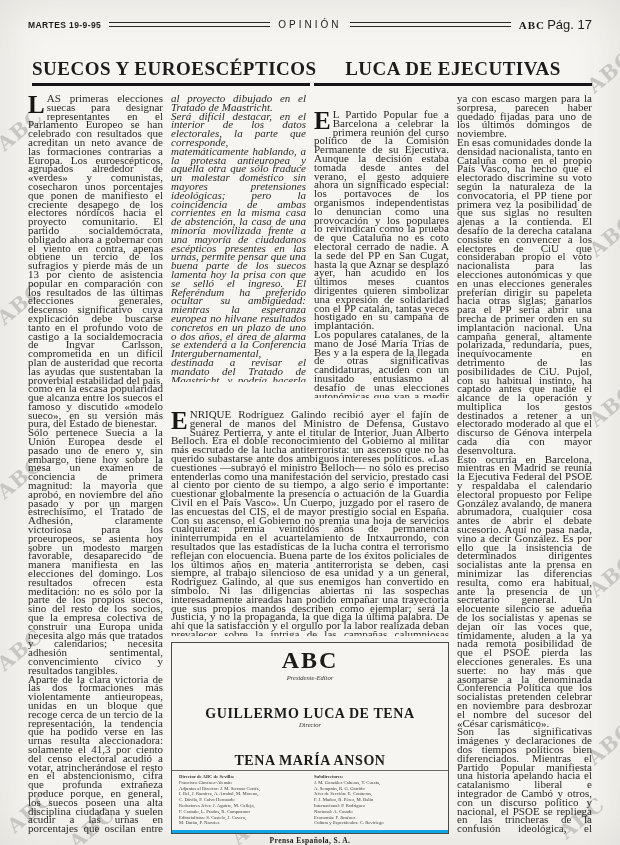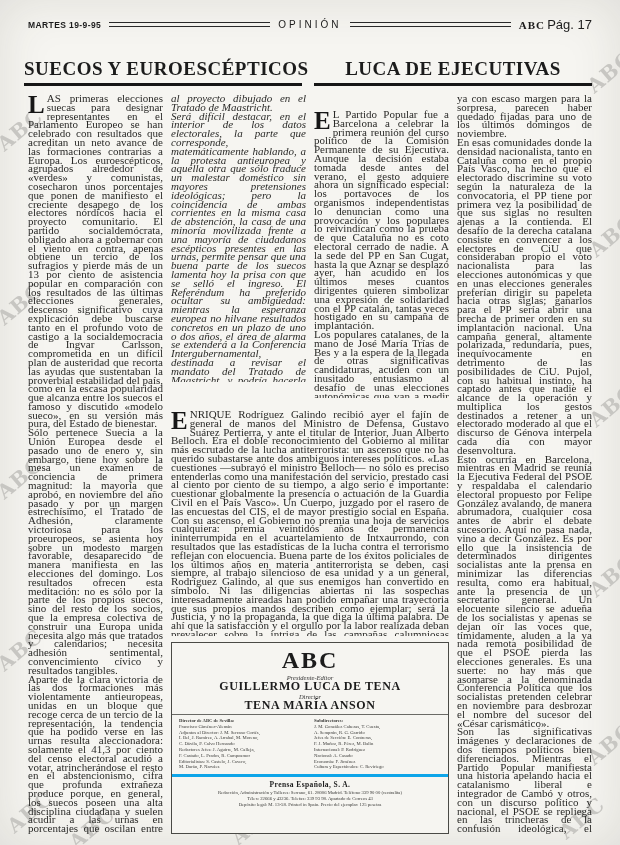--- a/index.html
+++ b/index.html
@@ -28,21 +28,21 @@
   .hdr-pageref { white-space:nowrap; font-size:9px; }
   .hdr-brand { font-family:"Liberation Serif", serif; font-weight:bold; font-size:11px; letter-spacing:1px; }
   .hdr-page { font-family:"Liberation Sans", sans-serif; font-size:13px; }
   
   .headline {
     position:absolute; z-index:2; text-align:center;
     font-family:"Liberation Serif", serif; font-weight:bold;
     letter-spacing:.5px; white-space:nowrap;
     border-bottom:3px solid #161616; padding-bottom:3px;
   }
-  .hl-suecos  { top:58px; left:24px;  width:278px; font-size:19px; }
+  .hl-suecos  { top:58px; left:32px;  width:278px; font-size:19px; }
   .hl-cruce   { top:58px; left:314px; width:278px; font-size:19px; }
   .hl-galindo { top:384px; left:171px; width:278px; font-size:16.5px; }
   
   .col {
     position:absolute; z-index:1; overflow:hidden;
     font-size:11px; line-height:8.8px; text-align:justify;
     color:#2a2a28; white-space:pre-line;
   }
   .c-suecos1 { top:94px; left:28px;  width:135px; height:740px; }
   .c-suecos2 { top:94px; left:171px; width:135px; height:288px;font-style:italic; }
@@ -54,21 +54,21 @@
     font-weight:bold; padding:1px 2px 0 0; color:#161616;
   }
   
   .mastbox {
     position:absolute; z-index:2; left:171px; top:642px; width:278px; height:192px;
     border:1px solid #4a4a46; box-sizing:border-box; background:#f6f5f1;
     text-align:center; padding-top:5px;
   }
   .mast-logo { font-family:"Liberation Serif", serif; font-weight:bold; font-size:24px; letter-spacing:2px; line-height:24px; }
   .mast-label { font-size:6.5px; font-style:italic; margin-top:2px; color:#333; }
-  .mast-name { font-size:12px; font-weight:bold; letter-spacing:.6px; line-height:10px; }
+  .mast-name { font-size:14px; font-weight:bold; letter-spacing:.6px; line-height:10px;margin-top:28px; }
   .mast-cols {
     display:flex; gap:8px; text-align:left; padding:3px 7px 2px 7px;
     border-top:1px solid #6a6a66; margin-top:4px;
   }
   .mast-col { flex:1; font-size:4.7px; line-height:5.8px; color:#3a3a38; }
   .mast-col div:first-child { font-weight:bold; }
   .mast-company { font-size:7.5px; font-weight:bold; border-top:3px solid #0ea5e9; margin-top:2px; padding-top:3px; letter-spacing:.4px; }
   .mast-address { padding:1px 8px 0 8px; }
   .mast-address div { font-size:4.7px; line-height:5.8px; color:#3a3a38; }
 </style>

